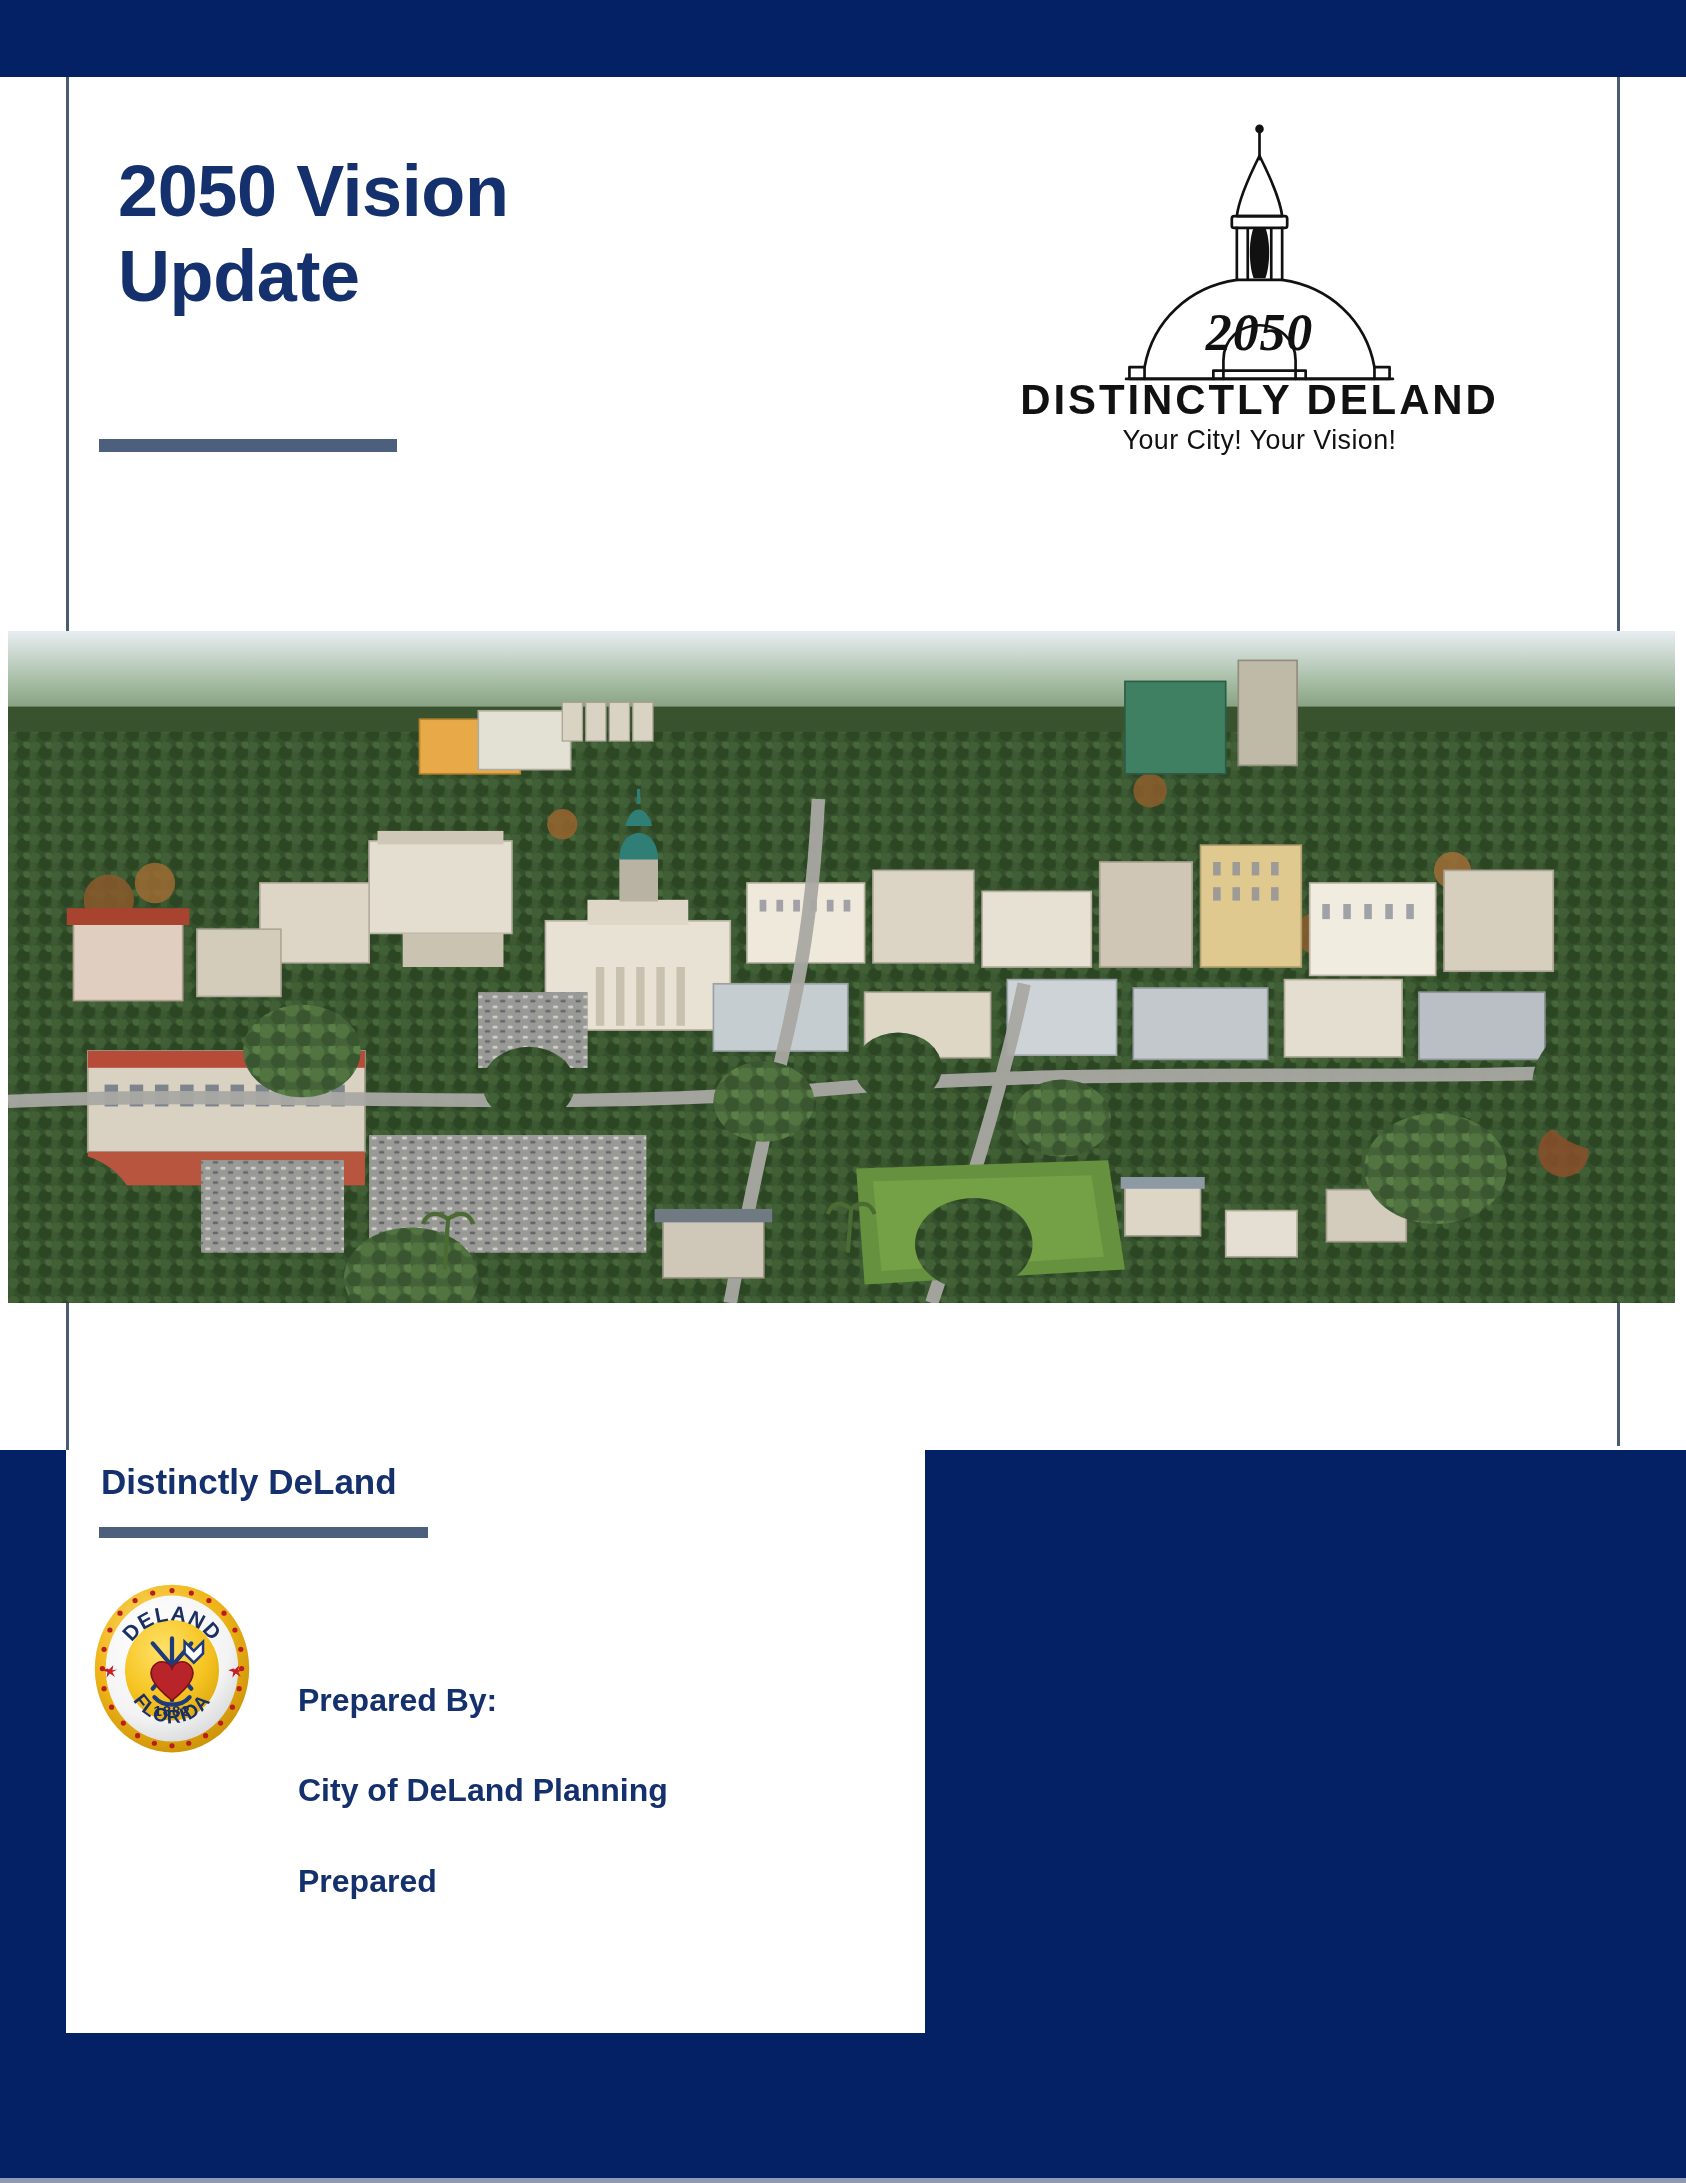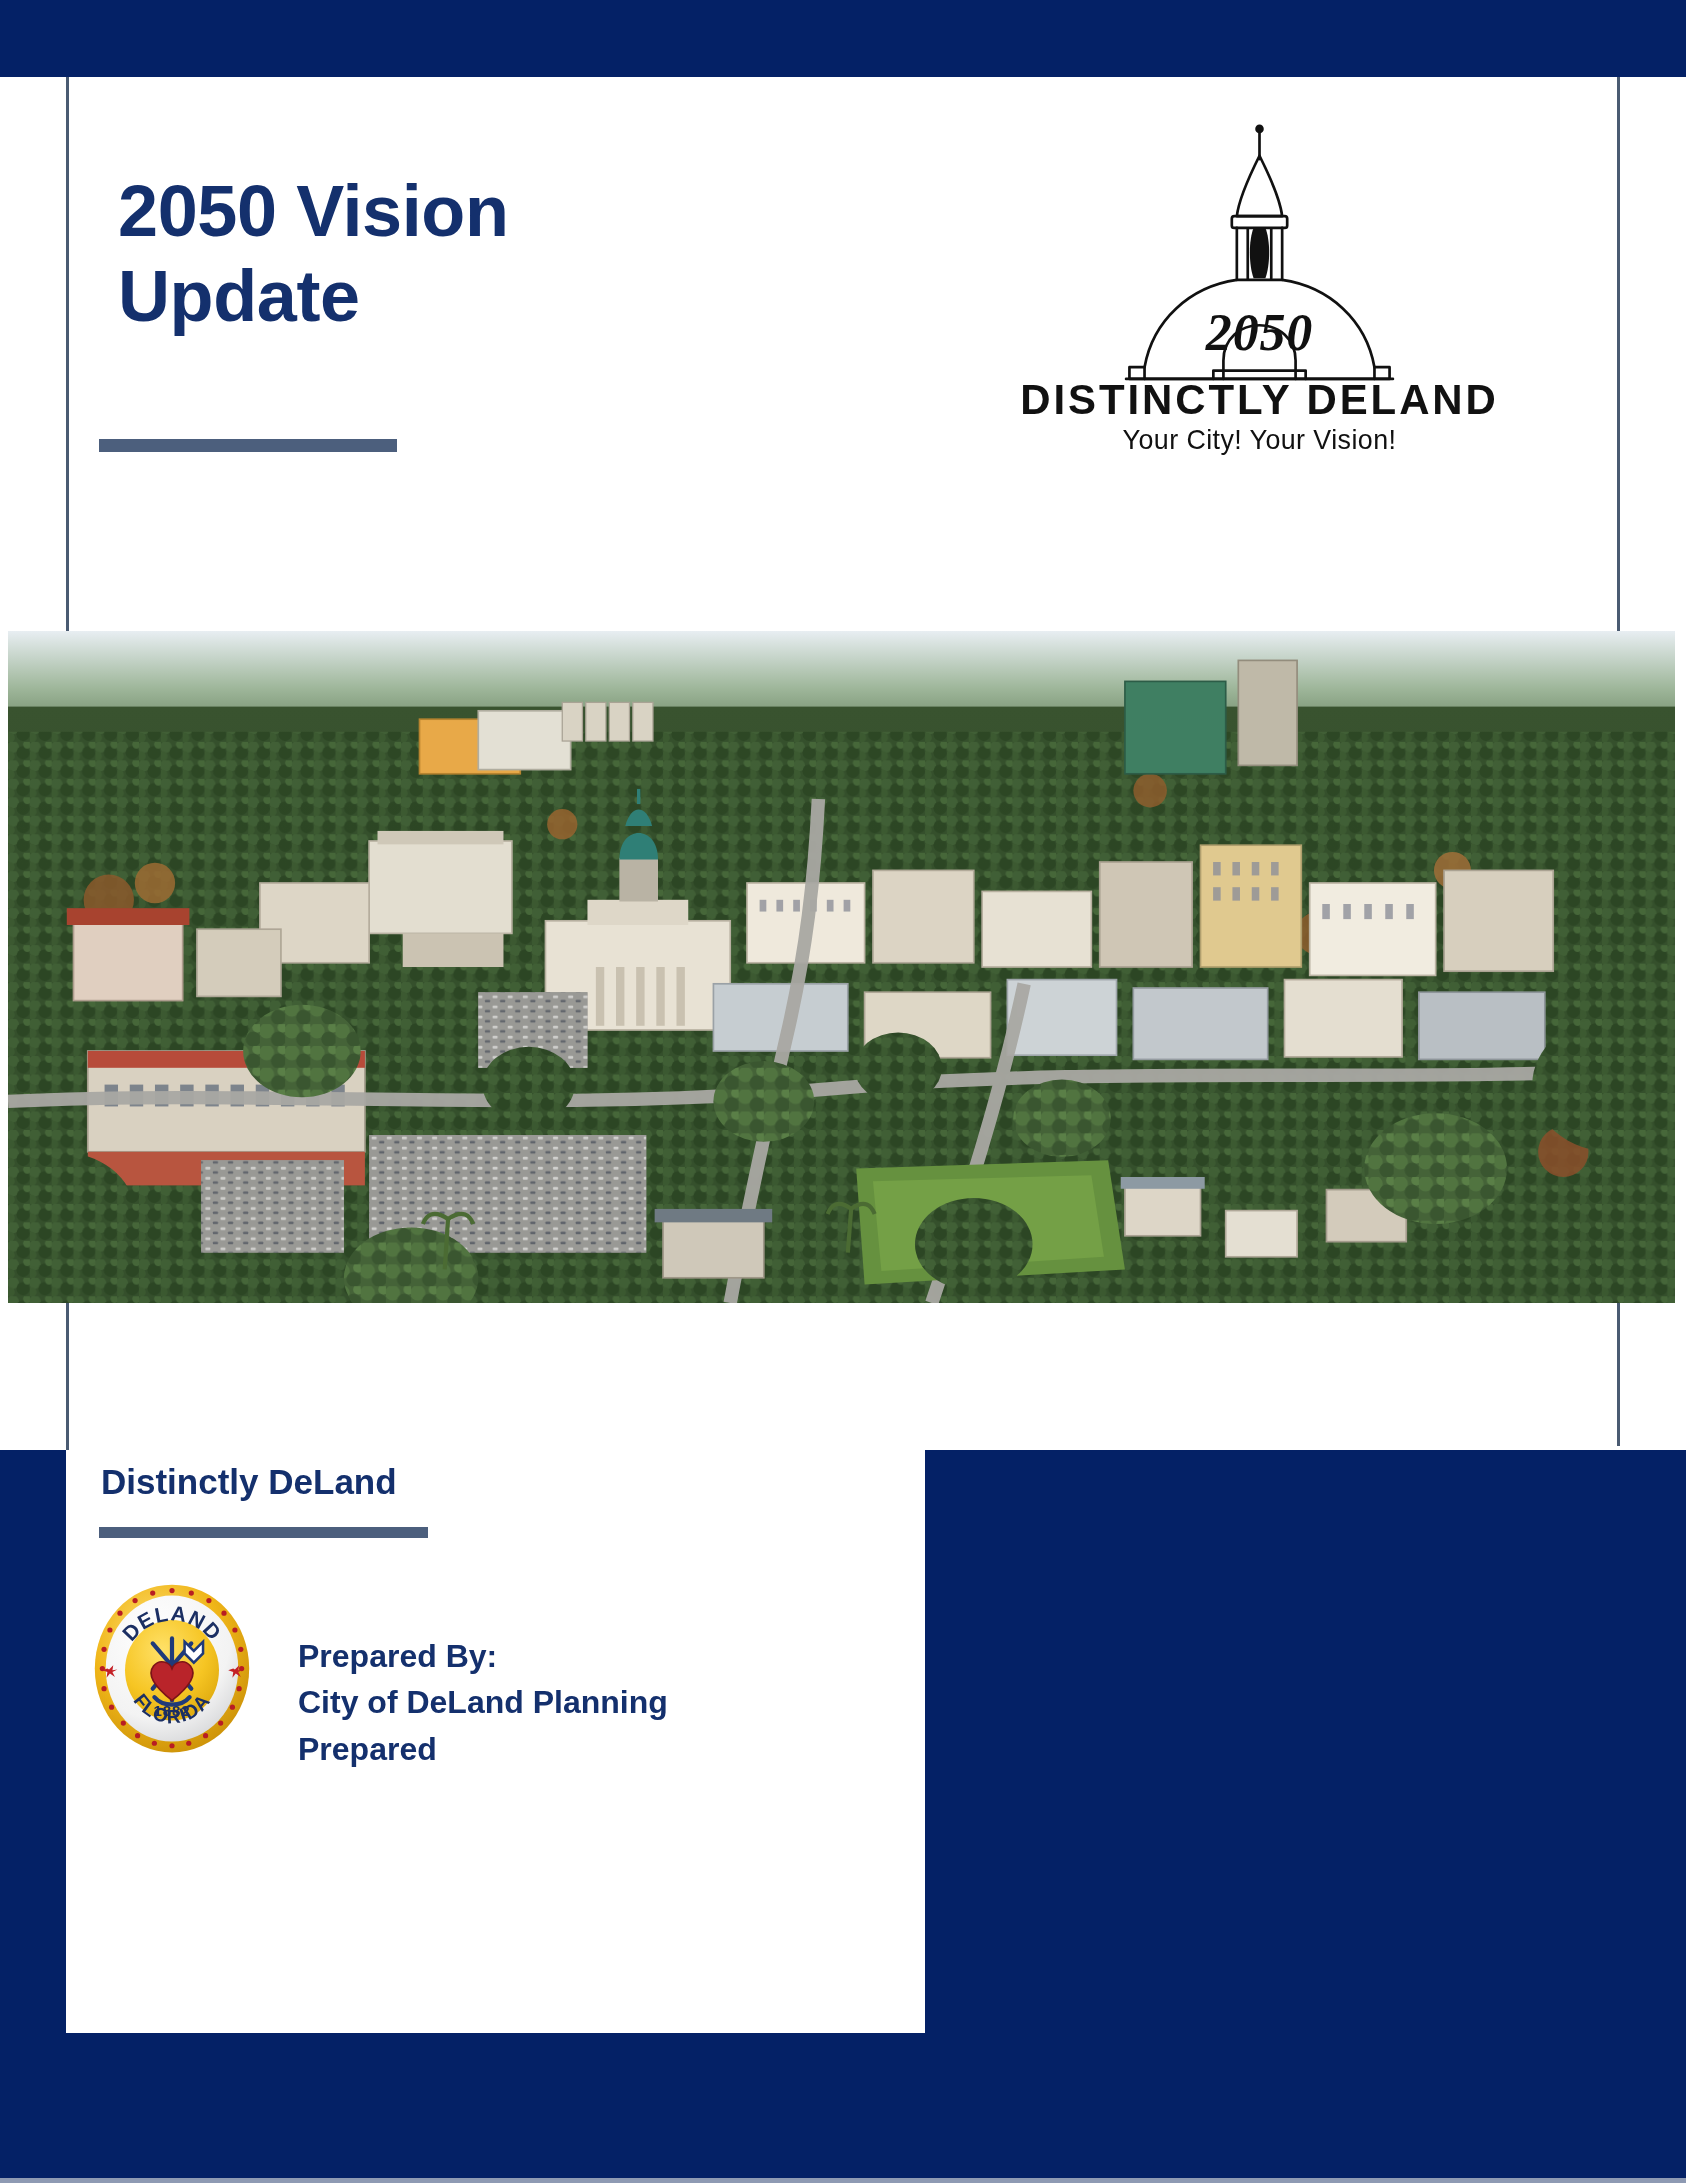--- a/index.html
+++ b/index.html
@@ -46,21 +46,20 @@
     height: 1369px;
     background: #4a5b72;
   }
 
   
   .title-block {
     position: absolute;
     left: 118px;
     top: 149px;
     width: 756px;
-    margin-top: 20px;
   }
   .doc-title {
     margin: 0;
     font-family: "Liberation Sans", sans-serif;
     font-weight: bold;
     font-size: 72px;
     line-height: 1.18;
     letter-spacing: -0.4px;
     color: #14306d;
     white-space: pre-line;
@@ -166,21 +165,21 @@
     left: 298px;
     top: 1633px;
     width: 521px;
     margin: 0;
     font-family: "Liberation Sans", sans-serif;
     font-weight: bold;
     font-size: 32px;
     line-height: 1.45;
     color: #14306d;
   }
-  .prepared-by .pb-line { display: block; }
+  .prepared-by .pb-line { display: block; margin-top: 44px; }
 
   
   .year {
     position: absolute;
     left: 1318px;
     top: 1847px;
     margin: 0;
     font-family: "Liberation Sans", sans-serif;
     font-weight: bold;
     font-size: 81px;

